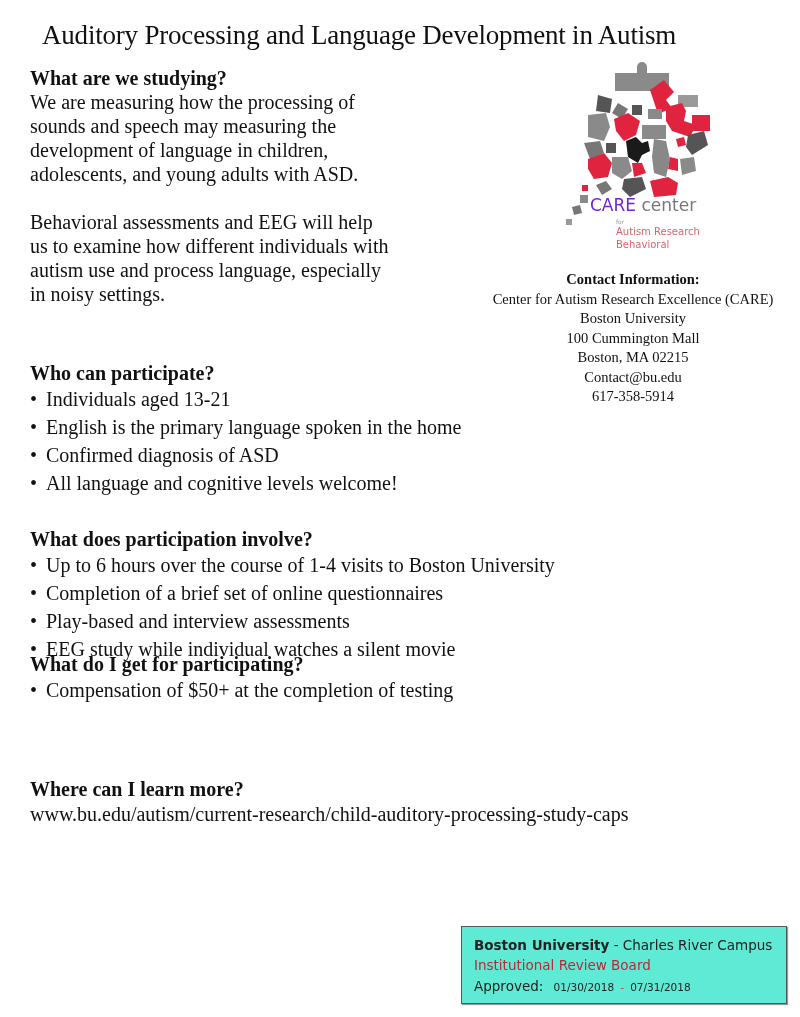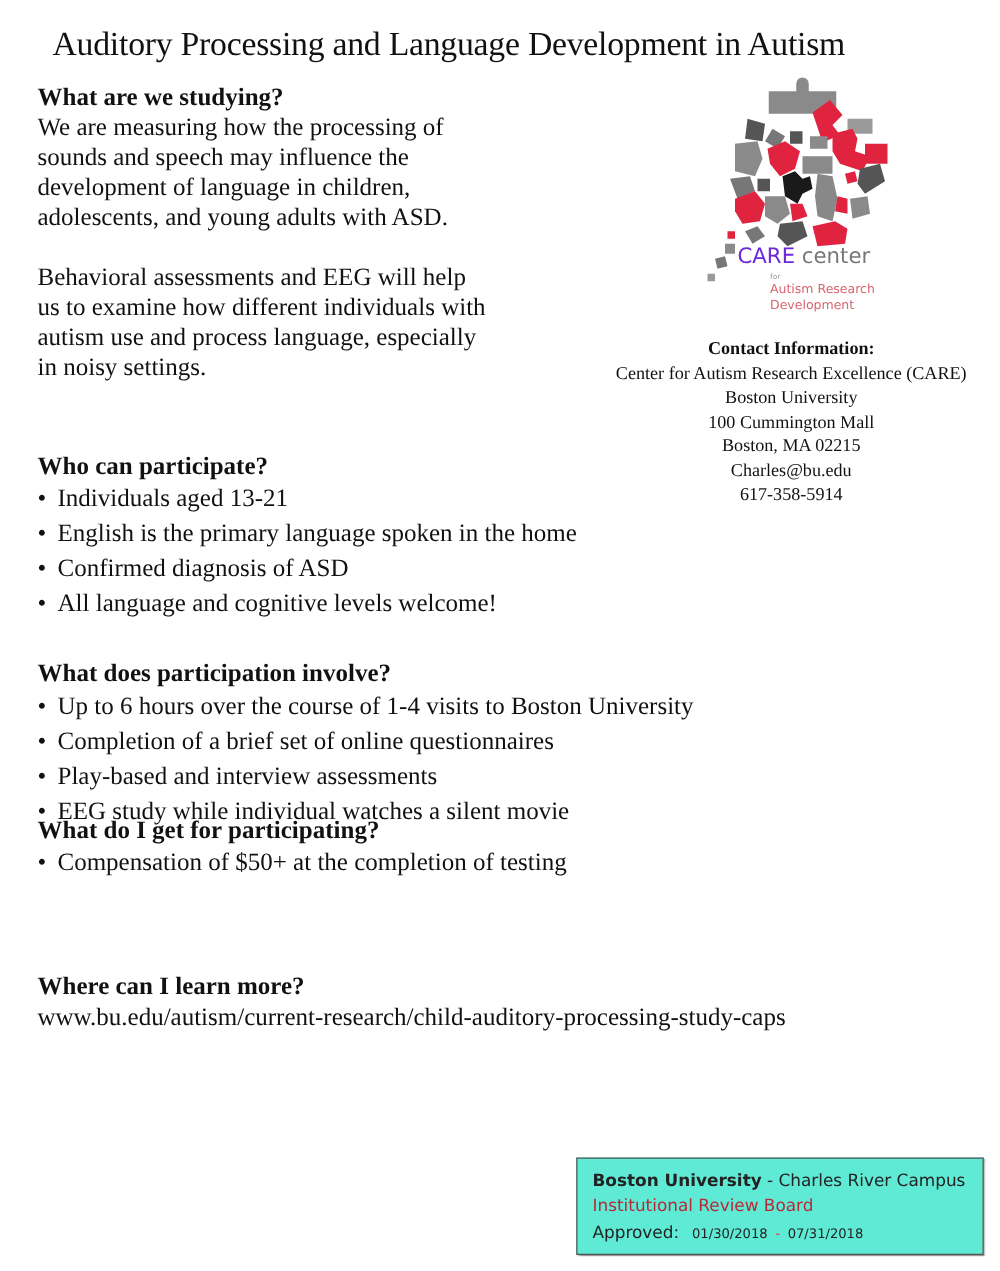--- a/index.html
+++ b/index.html
@@ -48,21 +48,21 @@
   .irb .l3 .sep { color: #d33; font-size: 11px; margin: 0 6px; }
 </style>
 </head>
 <body>
 
 <h1 class="title">Auditory Processing and Language Development in Autism</h1>
 
 <div class="left-col">
   <p class="h">What are we studying?</p>
   <p class="p">We are measuring how the processing of</p>
-  <p class="p">sounds and speech may influence the</p>
+  <p class="p">sounds and speech may measuring the</p>
   <p class="p">development of language in children,</p>
   <p class="p">adolescents, and young adults with ASD.</p>
   <div class="para-gap"></div>
   <p class="p">Behavioral assessments and EEG will help</p>
   <p class="p">us to examine how different individuals with</p>
   <p class="p">autism use and process language, especially</p>
   <p class="p">in noisy settings.</p>
 </div>
 
 <div class="section" style="top:361px;">
@@ -129,30 +129,30 @@
     <path d="M12 172 l8 -2 l2 8 l-8 2z" fill="#777"></path>
     <path d="M22 150 l6 0 l0 6 l-6 0z" fill="#e0243f"></path>
     <path d="M6 184 l6 0 l0 6 l-6 0z" fill="#999"></path>
   </g>
 </svg>
 
 <div class="logo-text">
   <div class="care"><b>CARE</b> <span>center</span></div>
   <div class="for">for</div>
   <div class="are">Autism Research</div>
-  <div class="are">Development</div>
+  <div class="are">Behavioral</div>
 </div>
 
 <div class="contact">
   <div class="ch">Contact Information:</div>
   <div>Center for Autism Research Excellence (CARE)</div>
   <div>Boston University</div>
   <div>100 Cummington Mall</div>
   <div>Boston, MA 02215</div>
-  <div>Charles@bu.edu</div>
+  <div>Contact@bu.edu</div>
   <div>617-358-5914</div>
 </div>
 
 <div class="irb">
   <div class="l1"><b>Boston University</b><span> - Charles River Campus</span></div>
   <div class="l2">Institutional Review Board</div>
   <div class="l3">
     <span>Approved:</span>
     <span class="d" style="margin-left:6px;">01/30/2018</span><span class="sep">-</span><span class="d">07/31/2018</span>
   </div>

